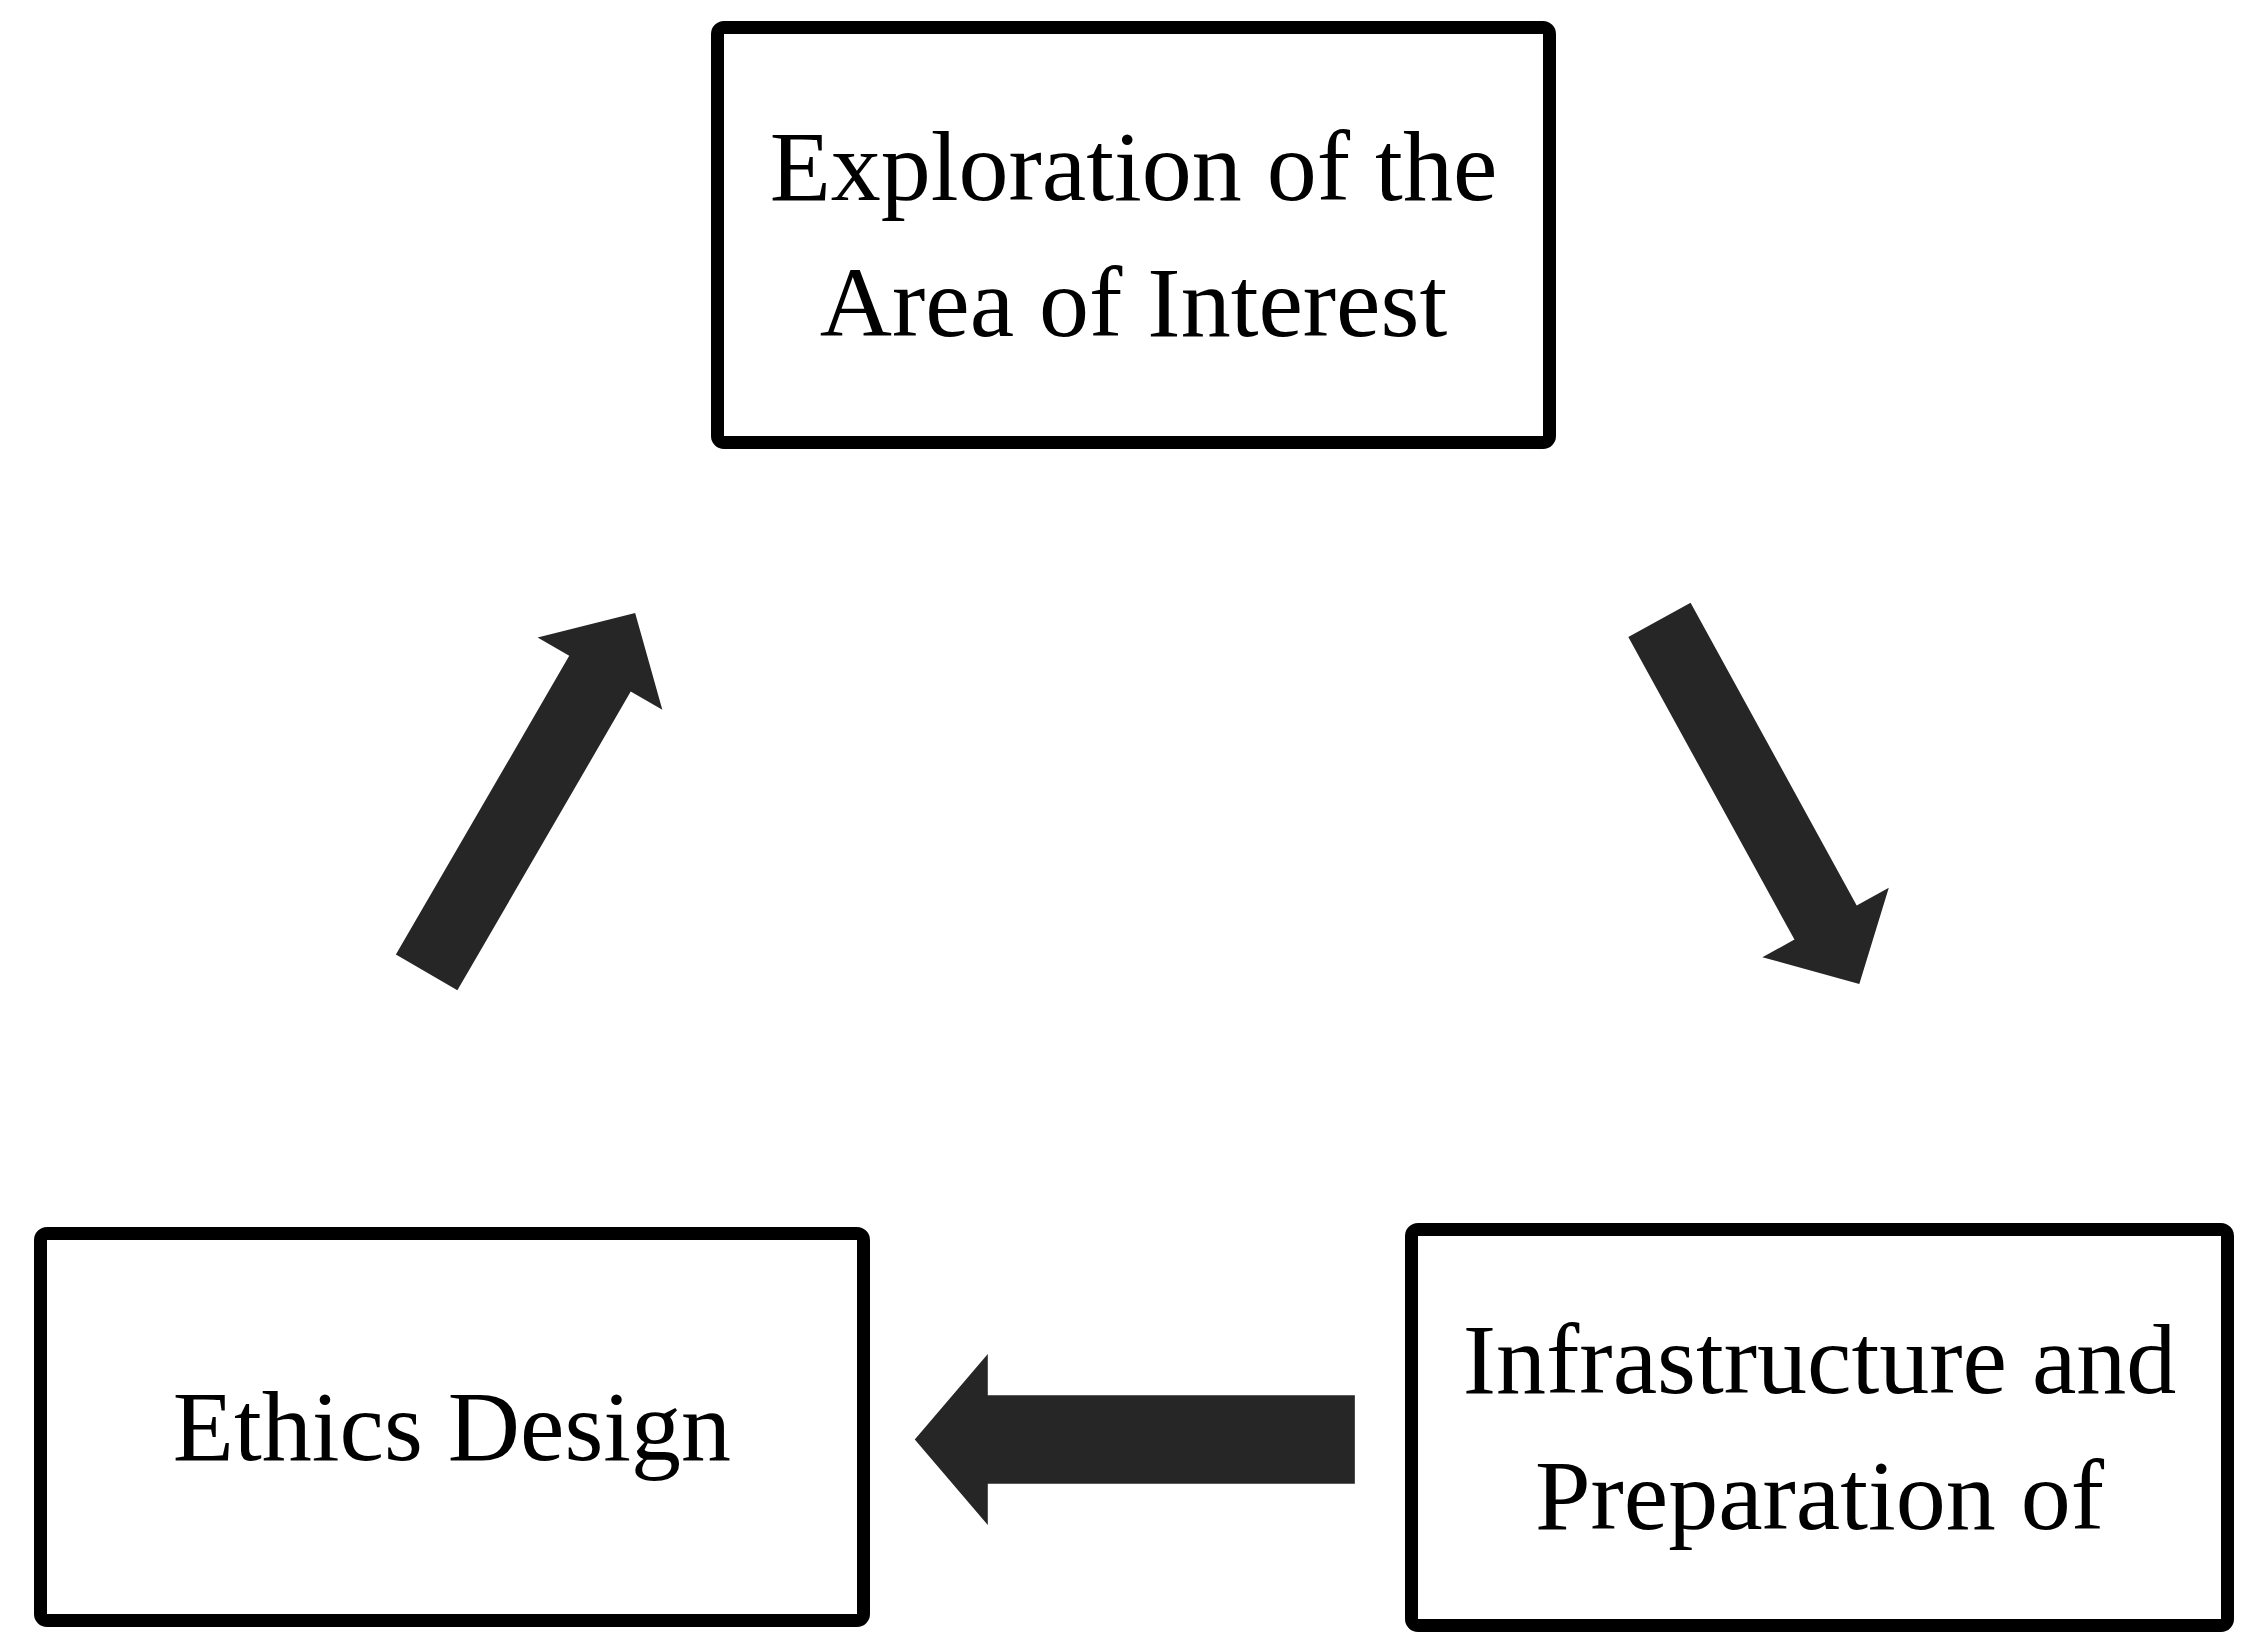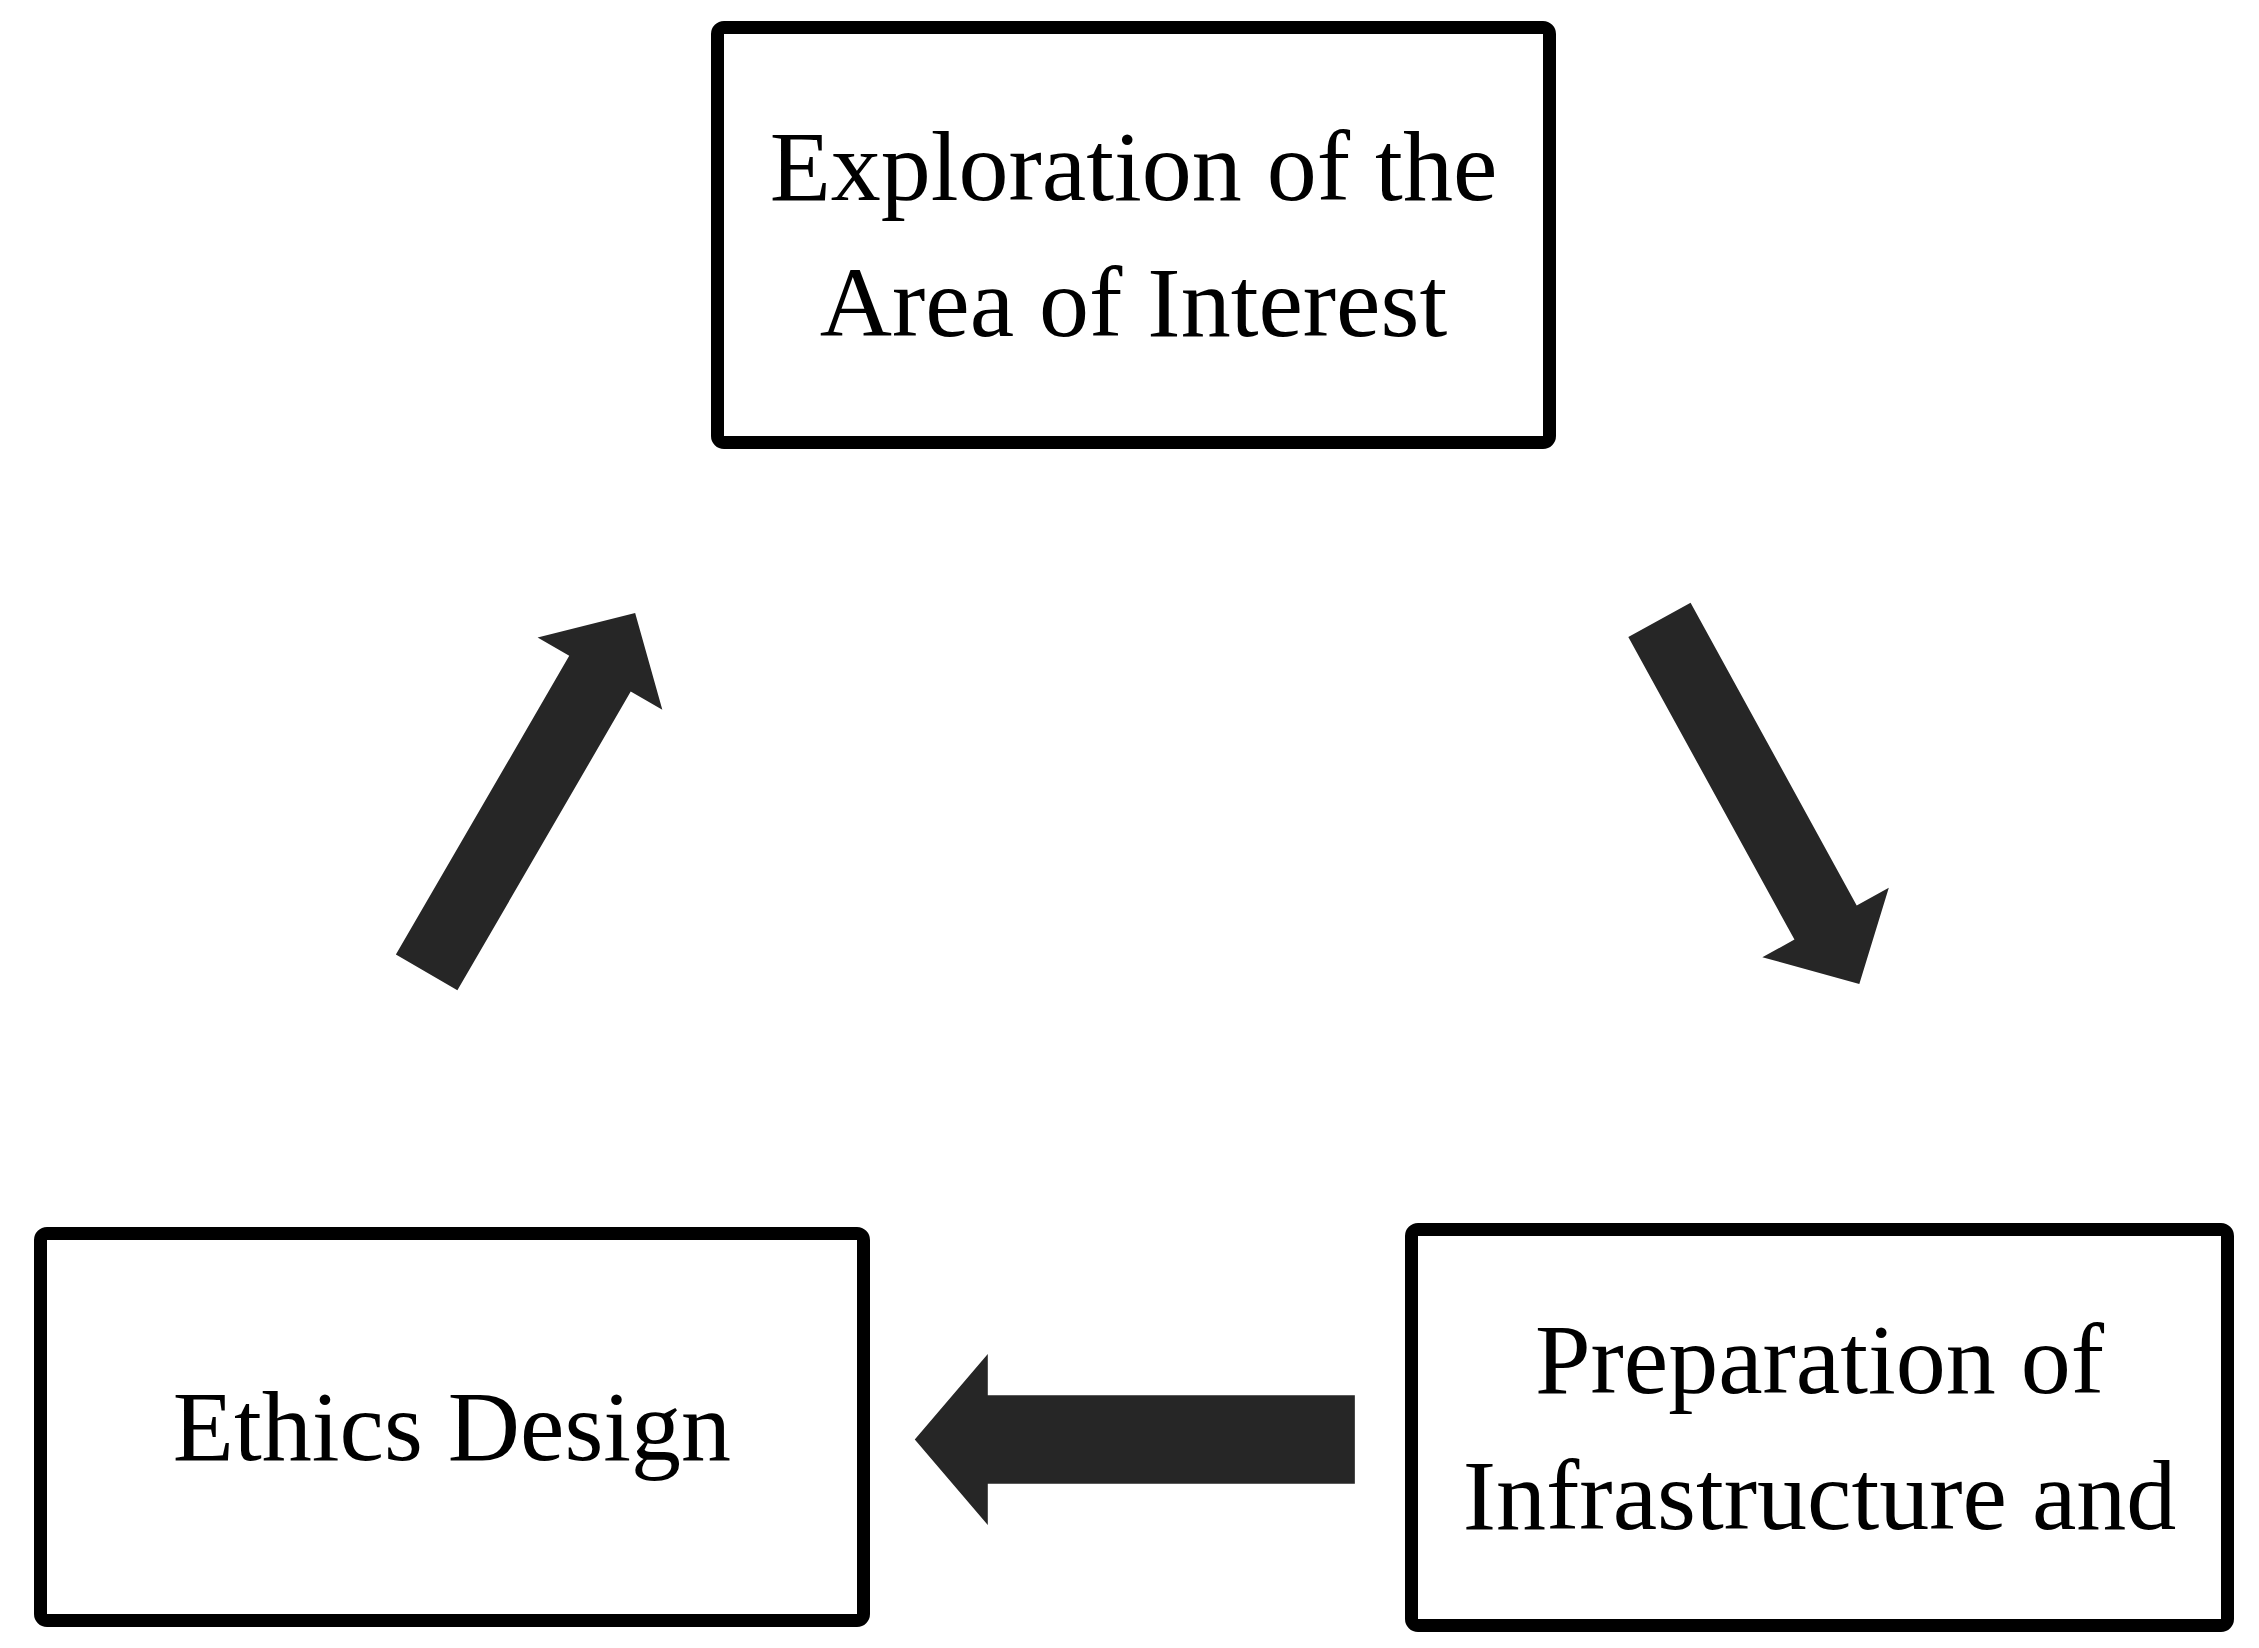--- a/index.html
+++ b/index.html
@@ -65,22 +65,22 @@
     <div class="node-label">Exploration of the</div>
     <div class="node-label">Area of Interest</div>
   </div>
 
 
   <div class="node node-left">
     <div class="node-label">Ethics Design</div>
   </div>
 
   <div class="node node-right">
+    <div class="node-label">Infrastructure and</div>
     <div class="node-label">Preparation of</div>
-    <div class="node-label">Infrastructure and</div>
   </div>
 
   <svg class="arrow-layer" viewBox="0 0 2352 1716" xmlns="http://www.w3.org/2000/svg">
 
     <polygon points="476.0,1030.6 656.4,719.7 689.3,738.7 661,638 559.5,663.5 592.4,682.5 412.0,993.4" fill="#262626"></polygon>
 
     <polygon points="1694.6,662.8 1867.5,977.8 1834.1,996.1 1935,1024 1965.7,923.9 1932.3,942.2 1759.4,627.2" fill="#262626"></polygon>
 
     <polygon points="1410,1452 1028,1452 1028,1409 952,1498 1028,1587 1028,1544 1410,1544" fill="#262626"></polygon>
   </svg>

